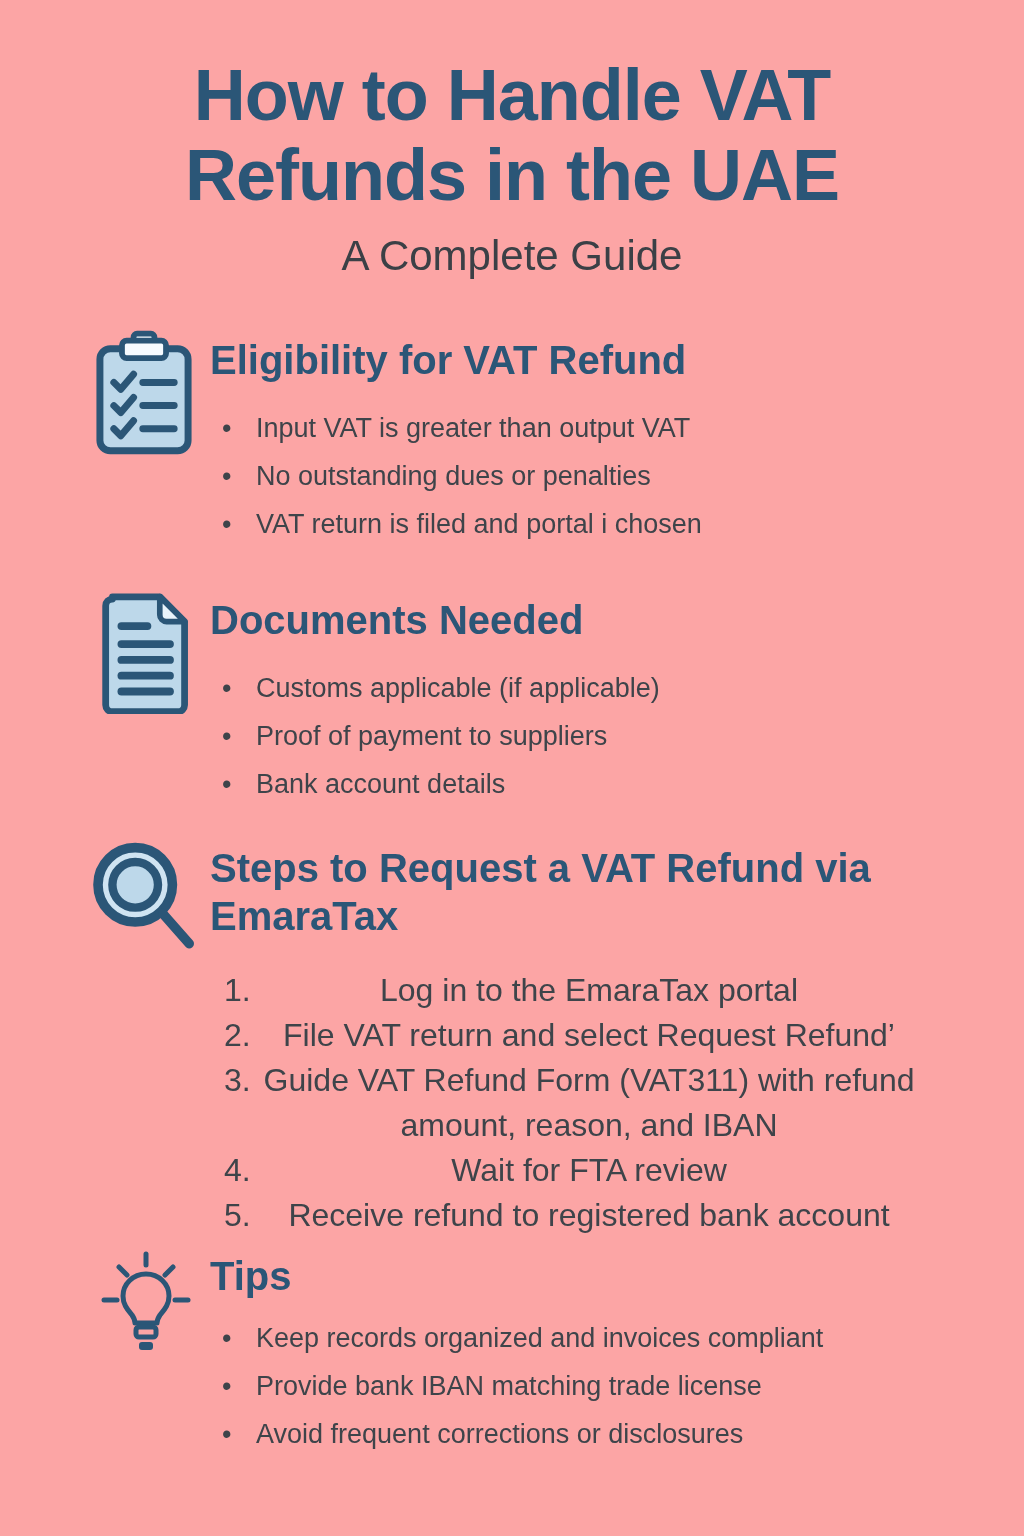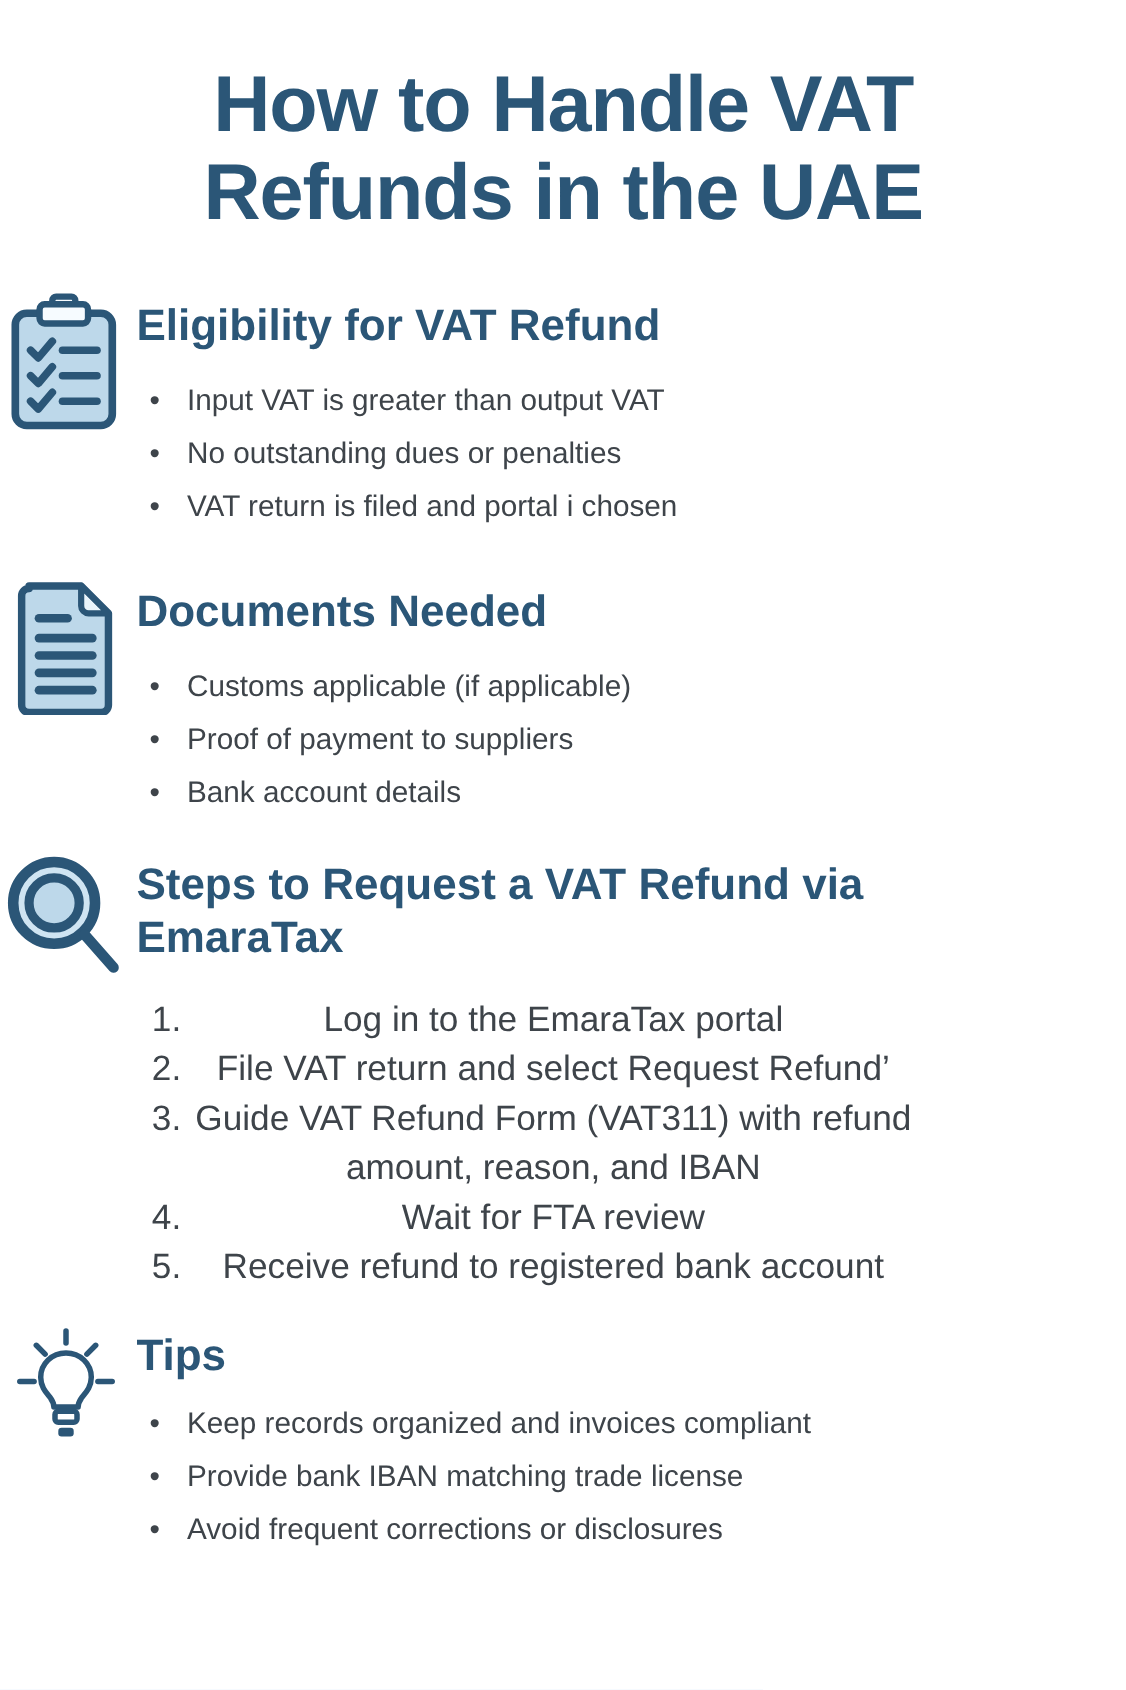--- a/index.html
+++ b/index.html
@@ -5,21 +5,21 @@
   * { box-sizing: border-box; }
   html, body { margin: 0; padding: 0; }
   body {
     font-family: "Liberation Sans", "DejaVu Sans", sans-serif;
     background: #d9ecf8;
   }
   .page {
     position: relative;
     width: 1024px;
     height: 1536px;
-    background: #ffffff;
+    background: #fca5a5;
     overflow: hidden;
   }
   
   .header { text-align: center; padding-top: 56px; }
   .title {
     margin: 0;
     color: #2b5677;
     font-size: 72px;
     font-weight: bold;
     line-height: 1.11;
@@ -29,20 +29,21 @@
   .subtitle {
     margin: 16px 0 0;
     color: #3b4046;
     font-size: 42px;
     font-weight: 400;
   }
   
   .section {
     display: flex;
     align-items: flex-start;
+    padding-left: 86px;
     padding-right: 20px;
   }
   .icon-col { flex: 0 0 124px; width: 124px; }
   .icon-col svg { display: block; }
   .content-col { flex: 1; min-width: 0; }
   .section-heading {
     margin: 6px 0 0;
     color: #2b5677;
     font-size: 40px;
     font-weight: bold;
@@ -85,34 +86,35 @@
   }
   ol.nlist li::before {
     content: counter(step) ".";
     position: absolute;
     left: 14px;
   }
   
   .section-eligibility { margin-top: 50px; }
   .section-documents   { margin-top: 42px; }
   .section-steps       { margin-top: 30px; }
-  .section-tips        { margin-top: 28px; }
+  .section-tips        { margin-top: 8px; }
   .section-tips .icon-col { padding-left: 10px; }
   .section-tips ul.blist { margin-top: 14px; }
 </style>
 </head>
 <body>
 
 <div class="page">
 
   <div class="header">
     <h1 class="title">
       <span>How to Handle VAT</span>
       <span>Refunds in the UAE</span>
     </h1>
+    <p class="subtitle">A Complete Guide</p>
   </div>
 
   <div class="section section-eligibility">
     <div class="icon-col">
       <svg width="116" height="128" viewBox="0 0 100 110" fill="none">
         <rect x="12" y="16" width="76" height="88" rx="9" fill="#bdd8ea" stroke="#2b5677" stroke-width="6"></rect>
         <rect x="41" y="3" width="18" height="12" rx="3" fill="#f6fbff" stroke="#2b5677" stroke-width="5"></rect>
         <rect x="31" y="9" width="38" height="15" rx="4" fill="#f6fbff" stroke="#2b5677" stroke-width="5"></rect>
         <polyline points="24,45 30,51 41,38" stroke="#2b5677" stroke-width="6" stroke-linecap="round" stroke-linejoin="round"></polyline>
         <line x1="49" y1="45" x2="76" y2="45" stroke="#2b5677" stroke-width="6" stroke-linecap="round"></line>

